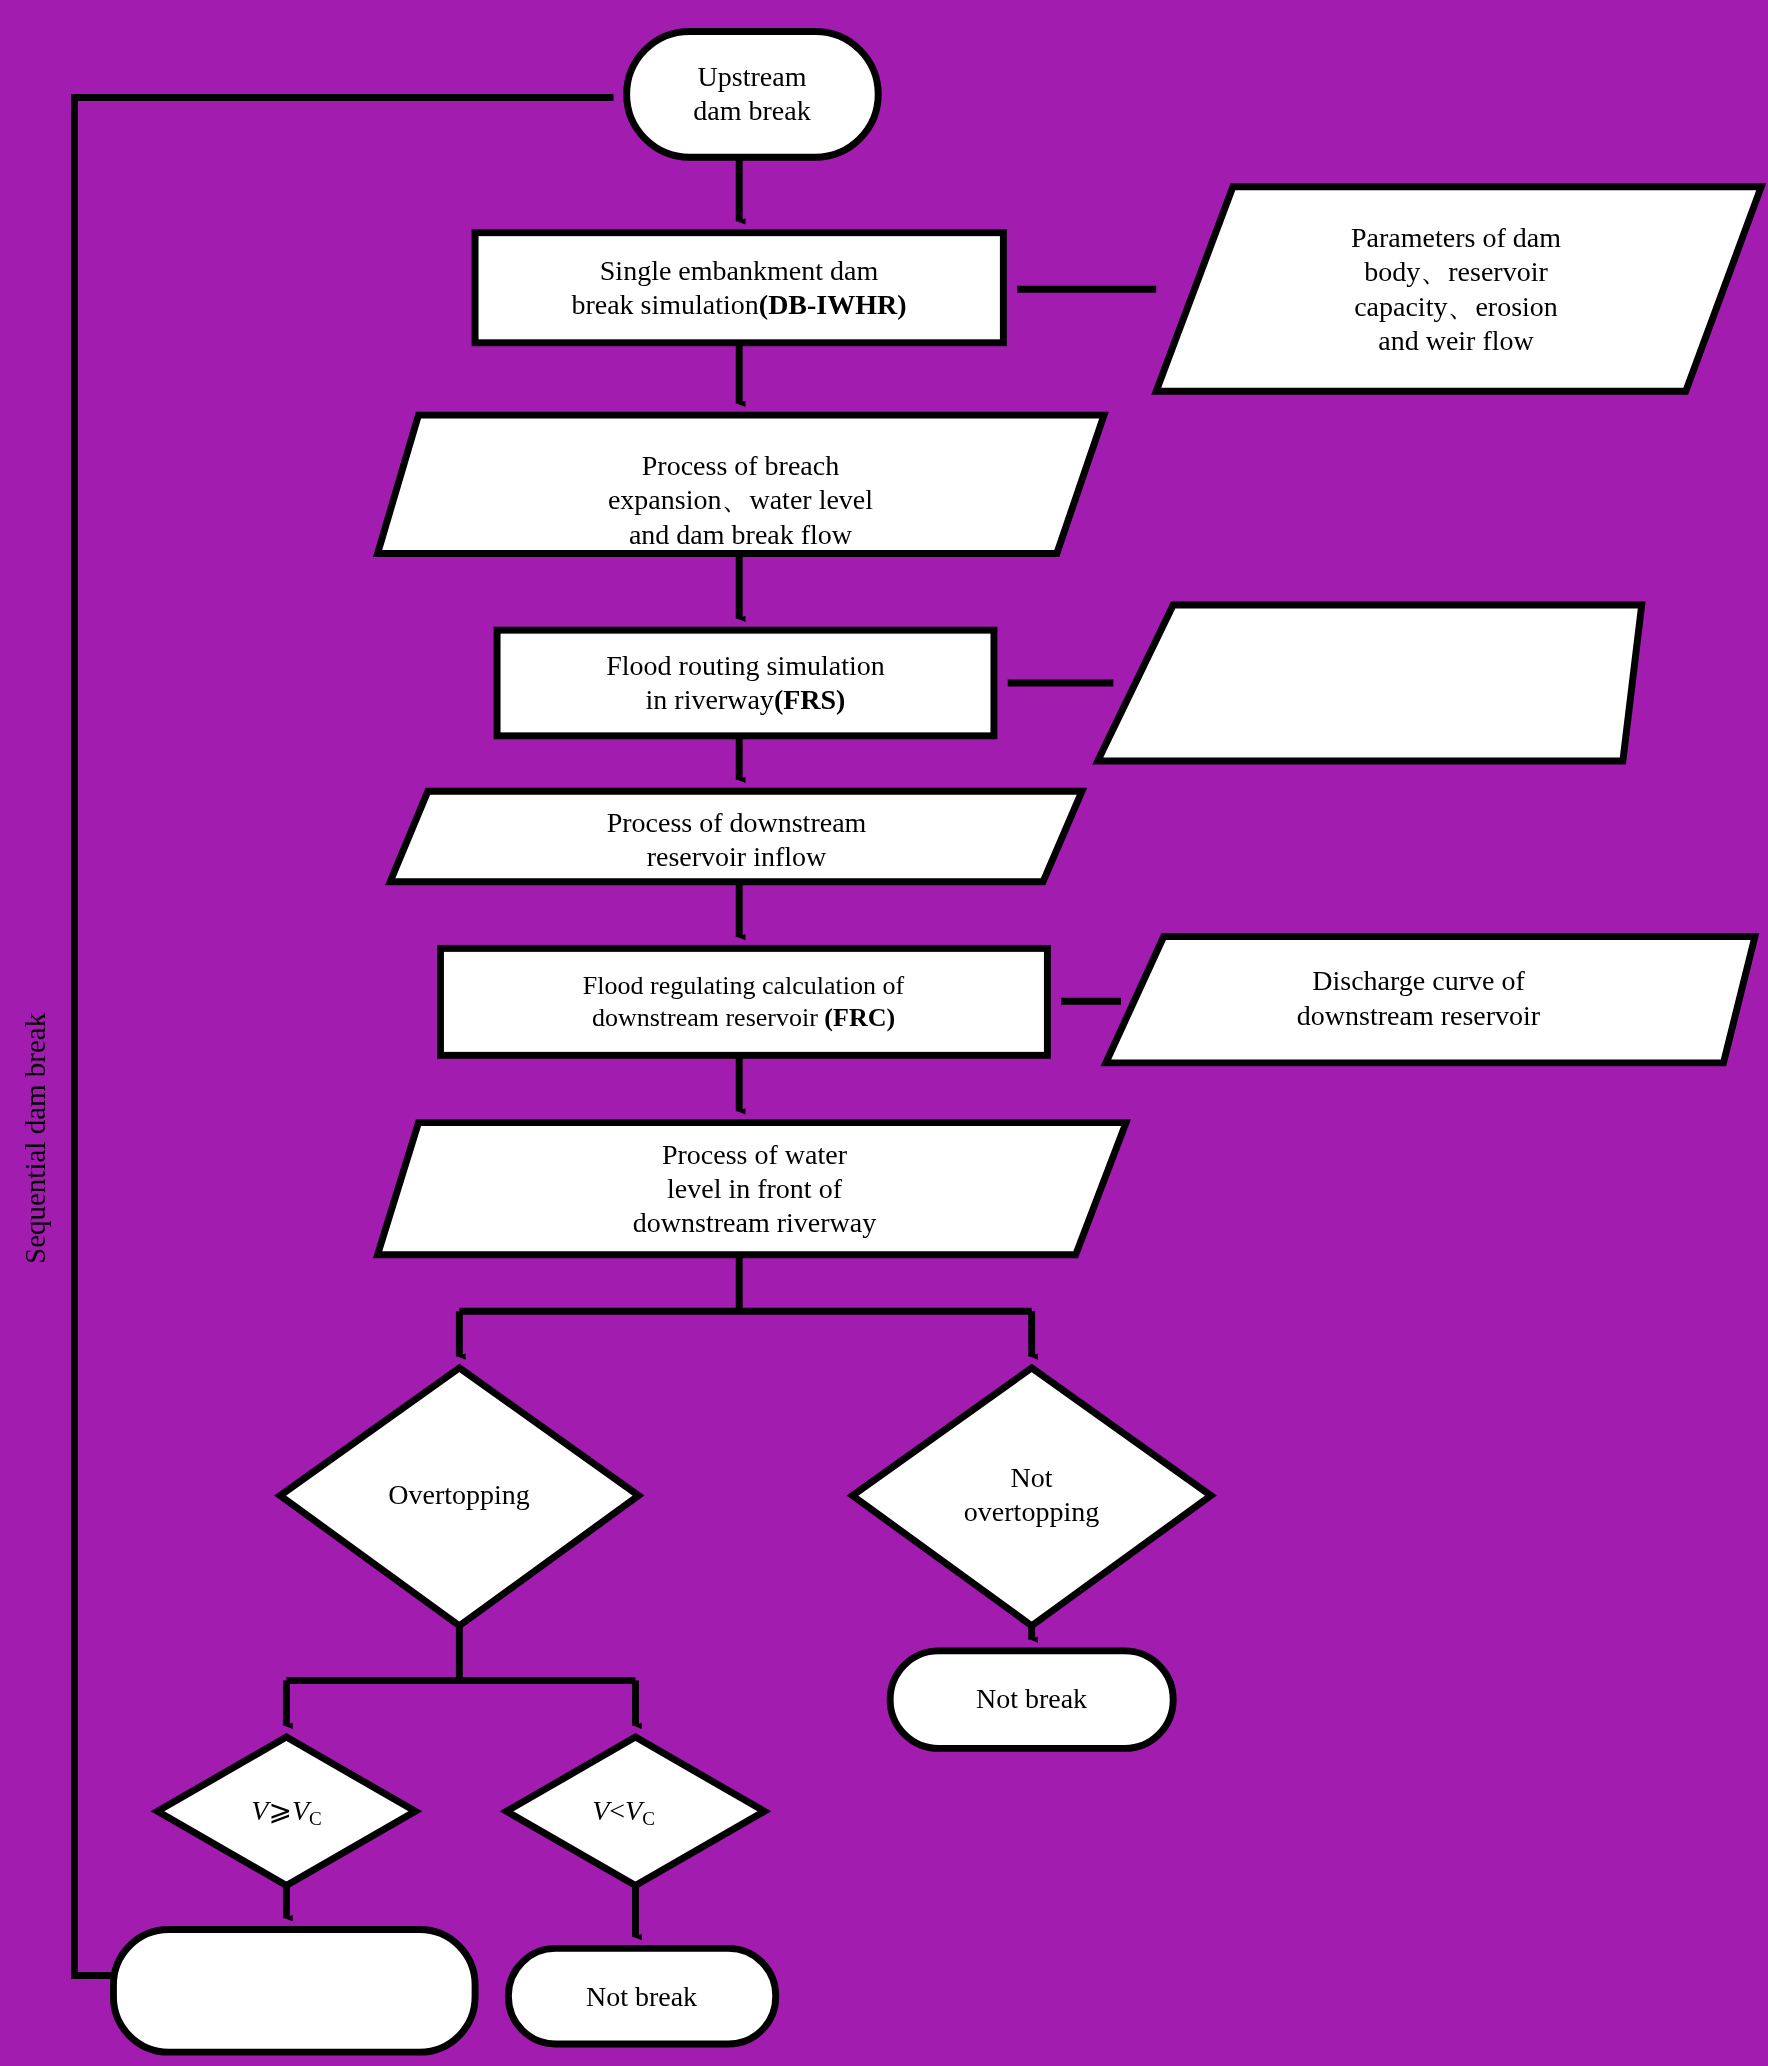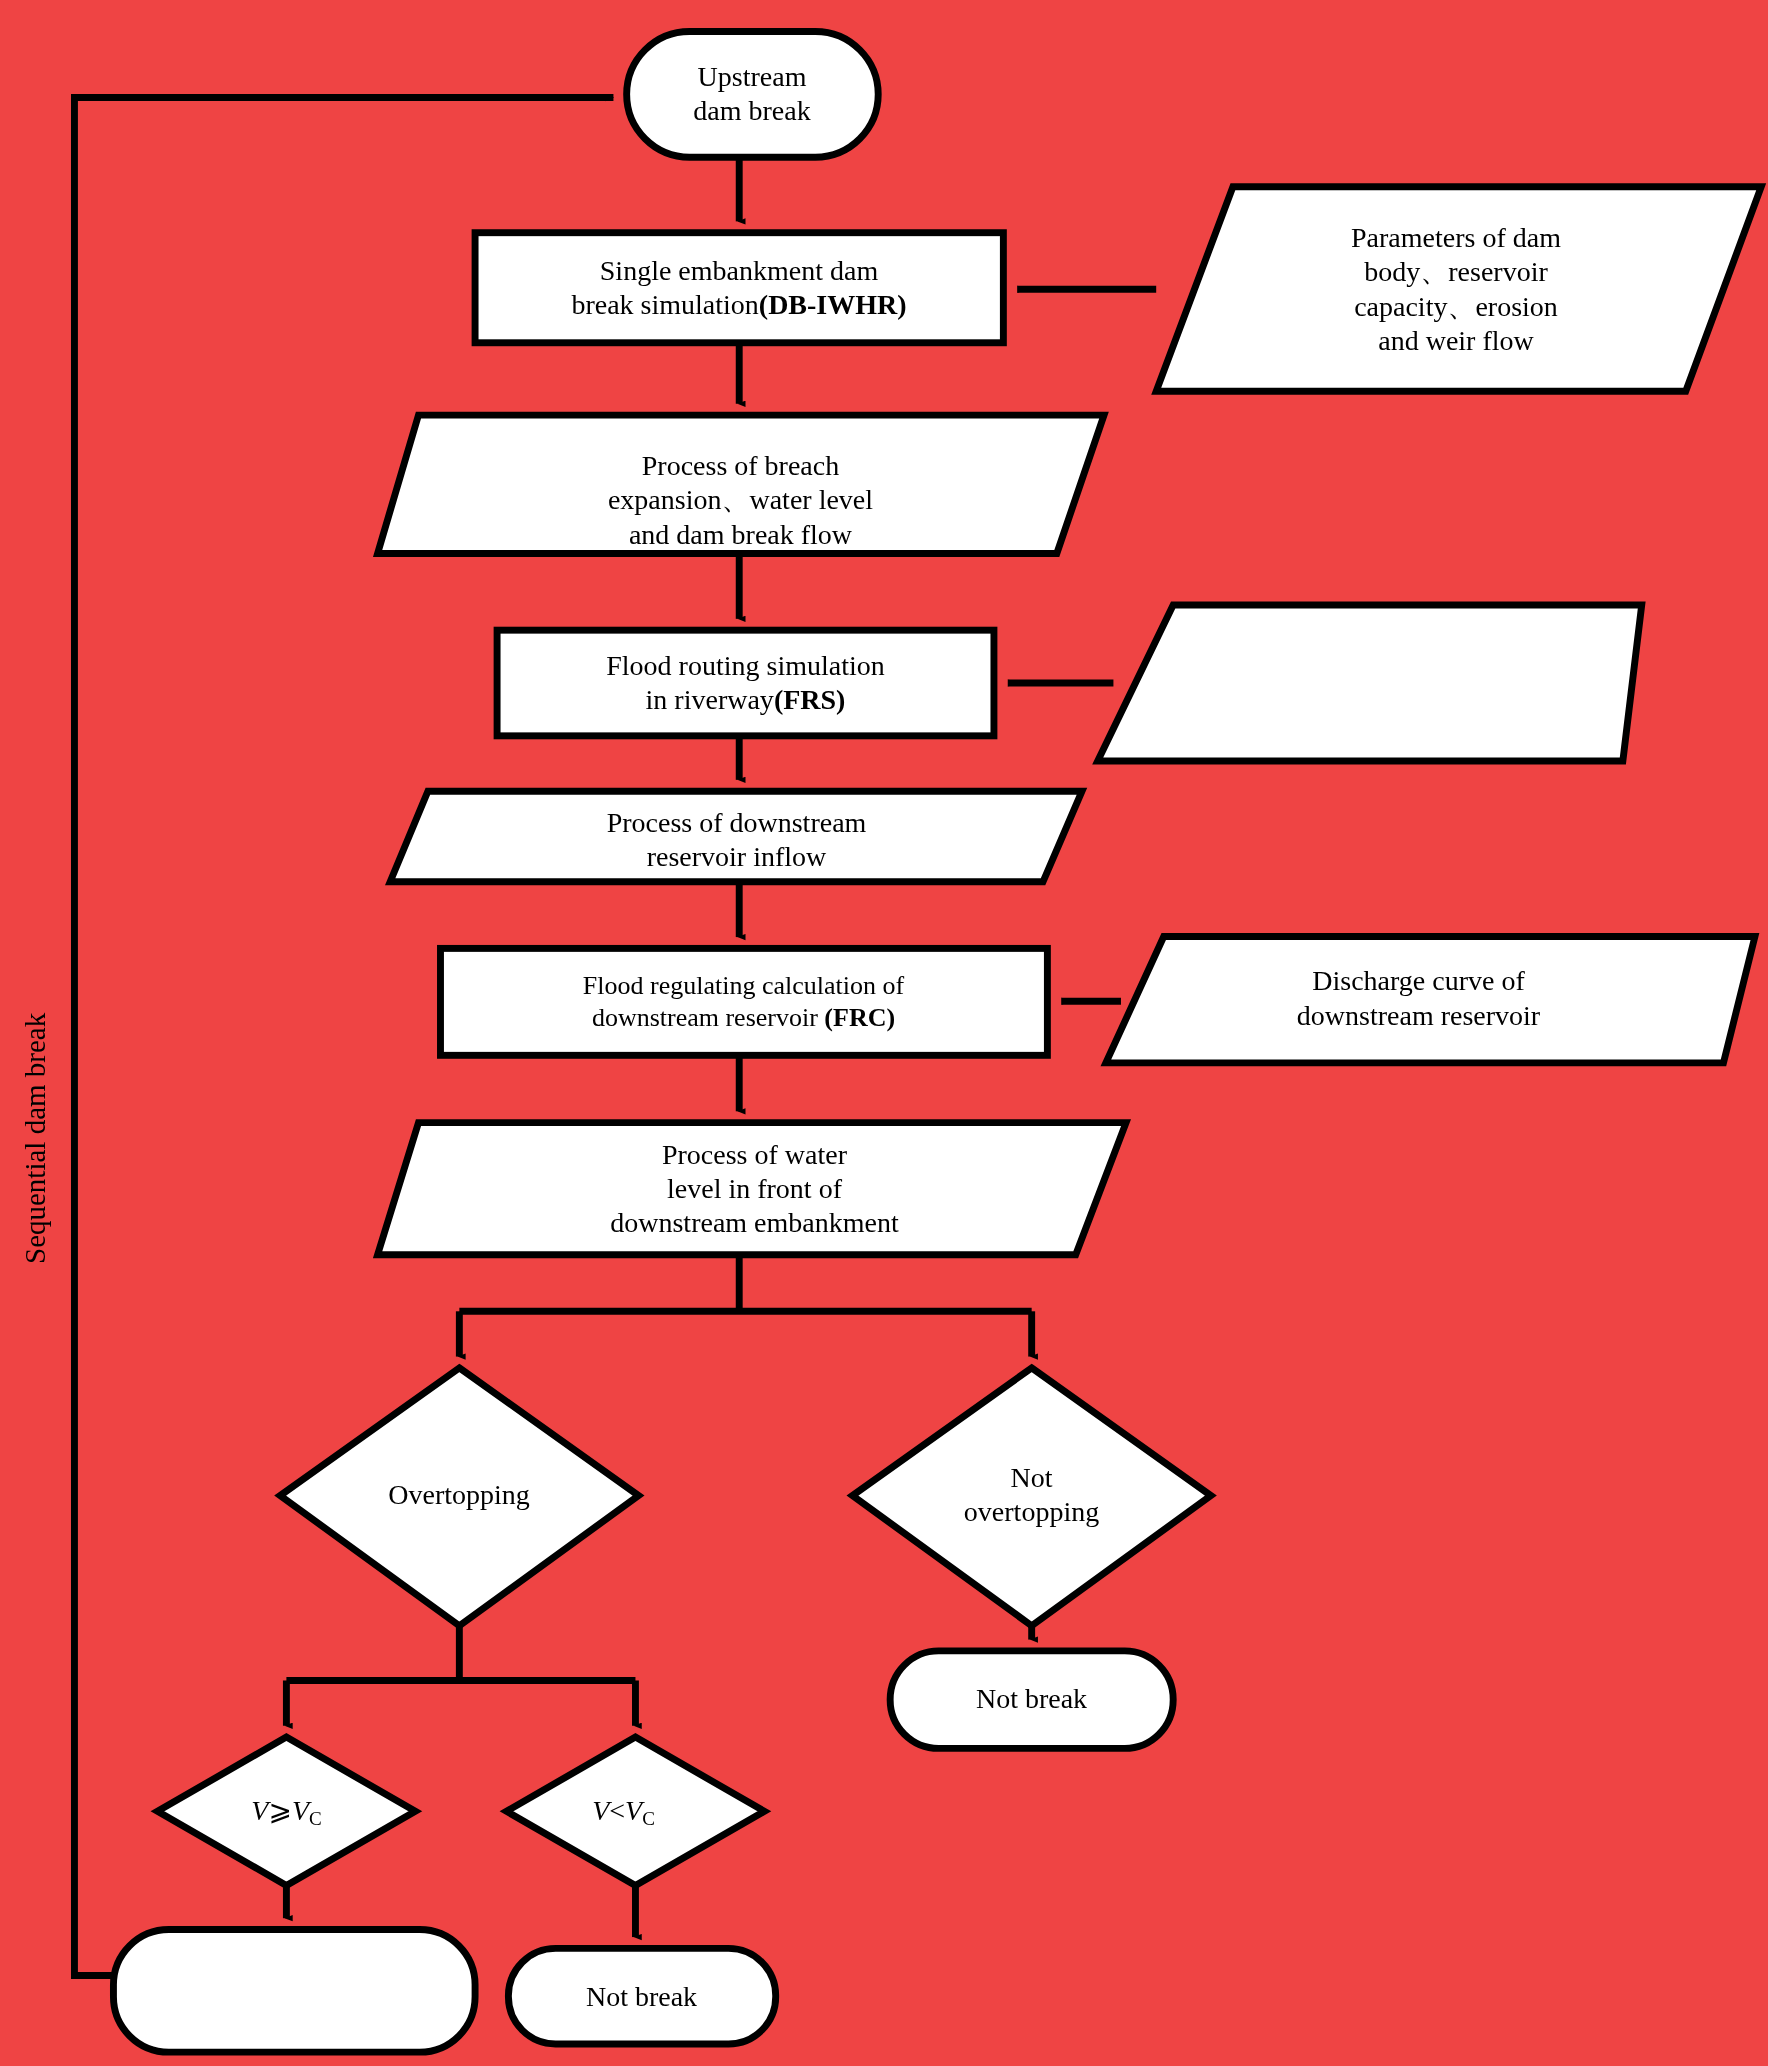--- a/index.html
+++ b/index.html
@@ -5,21 +5,21 @@
 <style>
   html, body {
     margin: 0;
     padding: 0;
     background: #ffffff;
   }
   #stage {
     position: relative;
     width: 1769px;
     height: 2066px;
-    background: #ef4444;
+    background: #a21caf;
     font-family: "Liberation Serif", "DejaVu Serif", serif;
     color: #000000;
     overflow: hidden;
   }
   #svg-layer {
     position: absolute;
     left: 0; top: 0;
     width: 1769px;
     height: 2066px;
   }
@@ -170,21 +170,21 @@
   <div class="node-label sm" style="left:440px; top:948px; width:607px; height:107px;">
     <span><span>Flood regulating calculation of
 downstream reservoir </span><span class="bold">(FRC)</span></span>
   </div>
 
   <div class="node-label" style="left:1126px; top:933px; width:585px; height:131px;">Discharge curve of
 downstream reservoir</div>
 
   <div class="node-label" style="left:396px; top:1120px; width:717px; height:138px;">Process  of water
 level in front of
-downstream embankment</div>
+downstream riverway</div>
 
   <div class="node-label" style="left:327px; top:1453px; width:264px; height:85px;">Overtopping</div>
 
   <div class="node-label" style="left:893px; top:1426px; width:277px; height:138px;">Not
 overtopping</div>
 
   <div class="node-label" style="left:890px; top:1651px; width:283px; height:97px;">Not break</div>
 
   <div class="node-label" style="left:189px; top:1779px; width:195px; height:66px;">
     <span><span class="ital">V</span>⩾<span class="ital">V</span><sub>C</sub></span>

